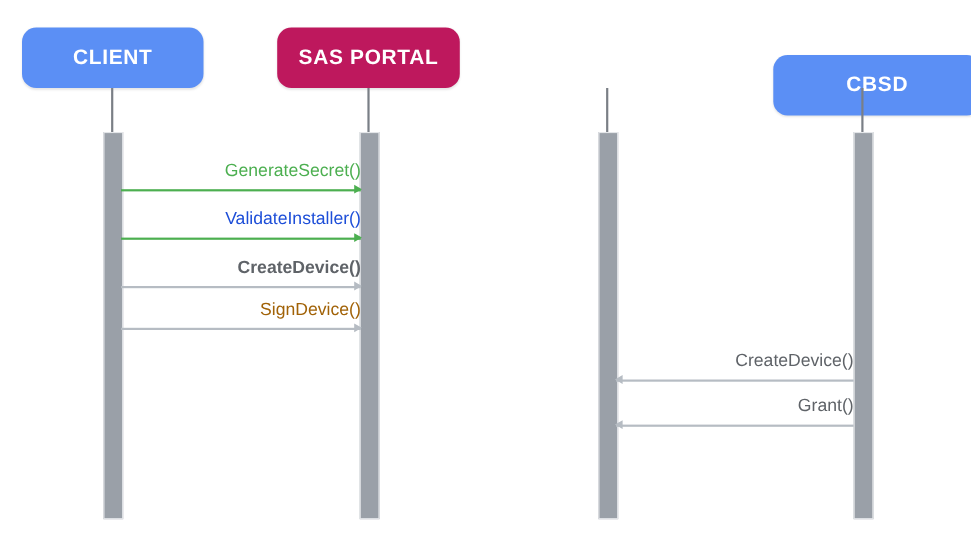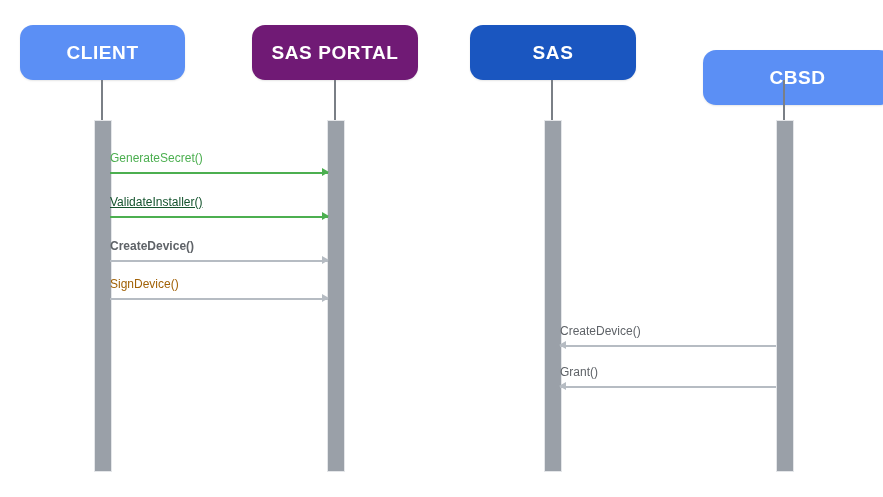--- a/index.html
+++ b/index.html
@@ -68,52 +68,51 @@
   }
   .message-head.dir-left {
     left: -1px;
     border-right-width: 7px;
     border-right-style: solid;
   }
   .message-label {
     position: absolute;
     left: 0;
     width: 100%;
-    text-align: left;
+    text-align: right;
     bottom: 7px;
-    font-size: 12px;
+    font-size: 16px;
     white-space: nowrap;
     line-height: 1.1;
   }
 </style>
 </head>
 <body>
 
 <div id="diagram-canvas" style="background: rgb(255, 255, 255);">
     <div class="actor-box" style="left: 20px; top: 25px; width: 165px; height: 55px; background: rgb(91, 143, 245); color: rgb(255, 255, 255);">CLIENT</div>
     <div class="lifeline-stem" style="left: 101.25px; top: 80px; height: 40px; background: rgb(122, 127, 134);"></div>
     <div class="activation-bar" style="left: 94px; top: 120px; height: 350px; background: rgb(154, 160, 168);"></div>
-    <div class="actor-box" style="left: 252px; top: 25px; width: 166px; height: 55px; background: #701a75; color: rgb(255, 255, 255);">SAS PORTAL</div>
+    <div class="actor-box" style="left: 252px; top: 25px; width: 166px; height: 55px; background: #be185d; color: rgb(255, 255, 255);">SAS PORTAL</div>
     <div class="lifeline-stem" style="left: 334.25px; top: 80px; height: 40px; background: rgb(122, 127, 134);"></div>
     <div class="activation-bar" style="left: 327px; top: 120px; height: 350px; background: rgb(154, 160, 168);"></div>
-    <div class="actor-box" style="left: 470px; top: 25px; width: 166px; height: 55px; background: rgb(26, 86, 192); color: rgb(255, 255, 255);">SAS</div>
     <div class="lifeline-stem" style="left: 551.25px; top: 80px; height: 40px; background: rgb(122, 127, 134);"></div>
     <div class="activation-bar" style="left: 544px; top: 120px; height: 350px; background: rgb(154, 160, 168);"></div>
     <div class="actor-box" style="left: 703px; top: 25px; width: 189px; height: 55px; background: rgb(91, 143, 245); color: rgb(255, 255, 255); margin-top: 25px;">CBSD</div>
     <div class="lifeline-stem" style="left: 783.25px; top: 80px; height: 40px; background: rgb(122, 127, 134);"></div>
     <div class="activation-bar" style="left: 776px; top: 120px; height: 350px; background: rgb(154, 160, 168);"></div>
     <div class="message" style="left: 110px; top: 172px; width: 218px;">
       <div class="message-line" style="background: rgb(76, 175, 80);"></div>
       <div class="message-head dir-right" style="border-left-color: rgb(76, 175, 80);"></div>
       <div class="message-label" style="color: rgb(76, 175, 80);">GenerateSecret()</div>
     </div>
     <div class="message" style="left: 110px; top: 216px; width: 218px;">
       <div class="message-line" style="background: rgb(76, 175, 80);"></div>
       <div class="message-head dir-right" style="border-left-color: rgb(76, 175, 80);"></div>
-      <div class="message-label" style="color: #14532d; text-decoration: underline;">ValidateInstaller()</div>
+      <div class="message-label" style="color: #1d4ed8;">ValidateInstaller()</div>
     </div>
     <div class="message" style="left: 110px; top: 260px; width: 218px;">
       <div class="message-line" style="background: rgb(182, 188, 195);"></div>
       <div class="message-head dir-right" style="border-left-color: rgb(182, 188, 195);"></div>
       <div class="message-label" style="color: rgb(95, 99, 104); font-weight: bold;">CreateDevice()</div>
     </div>
     <div class="message" style="left: 110px; top: 298px; width: 218px;">
       <div class="message-line" style="background: rgb(182, 188, 195);"></div>
       <div class="message-head dir-right" style="border-left-color: rgb(182, 188, 195);"></div>
       <div class="message-label" style="color: #a16207;">SignDevice()</div>

